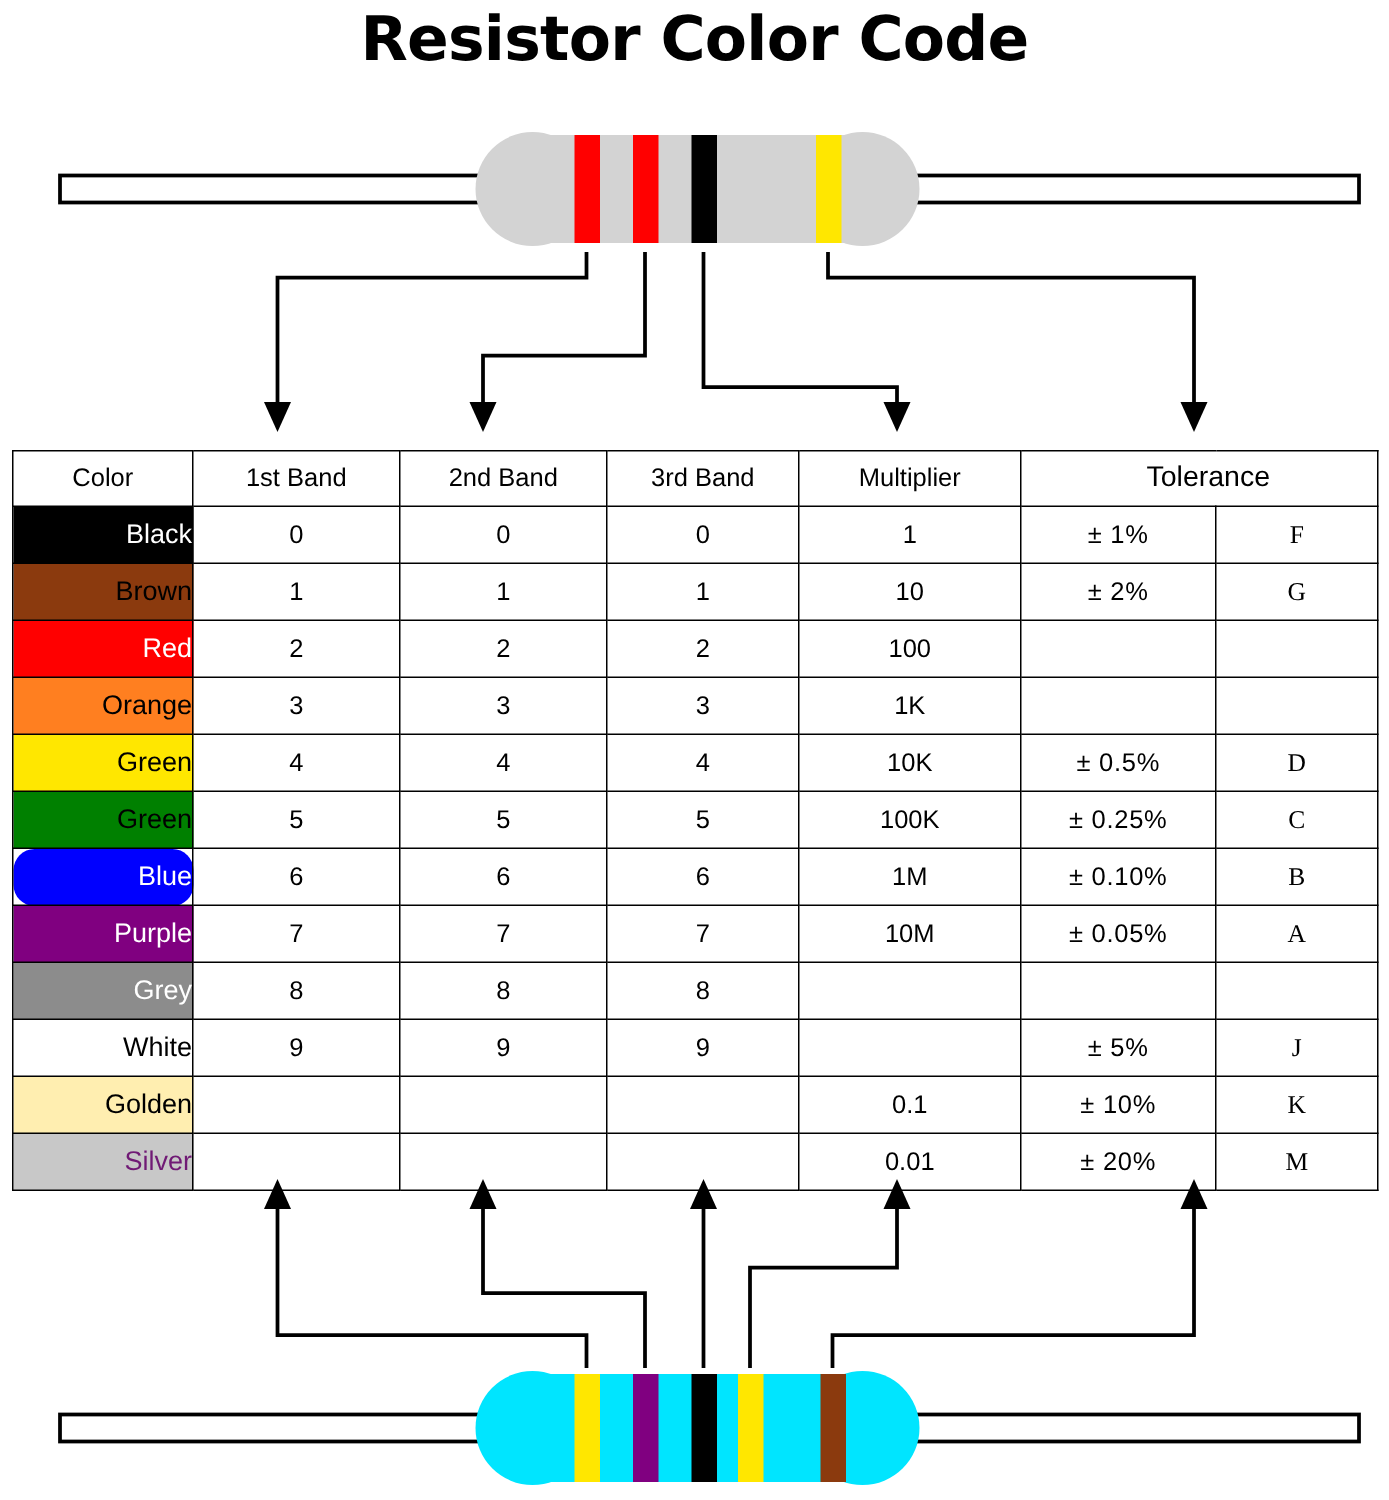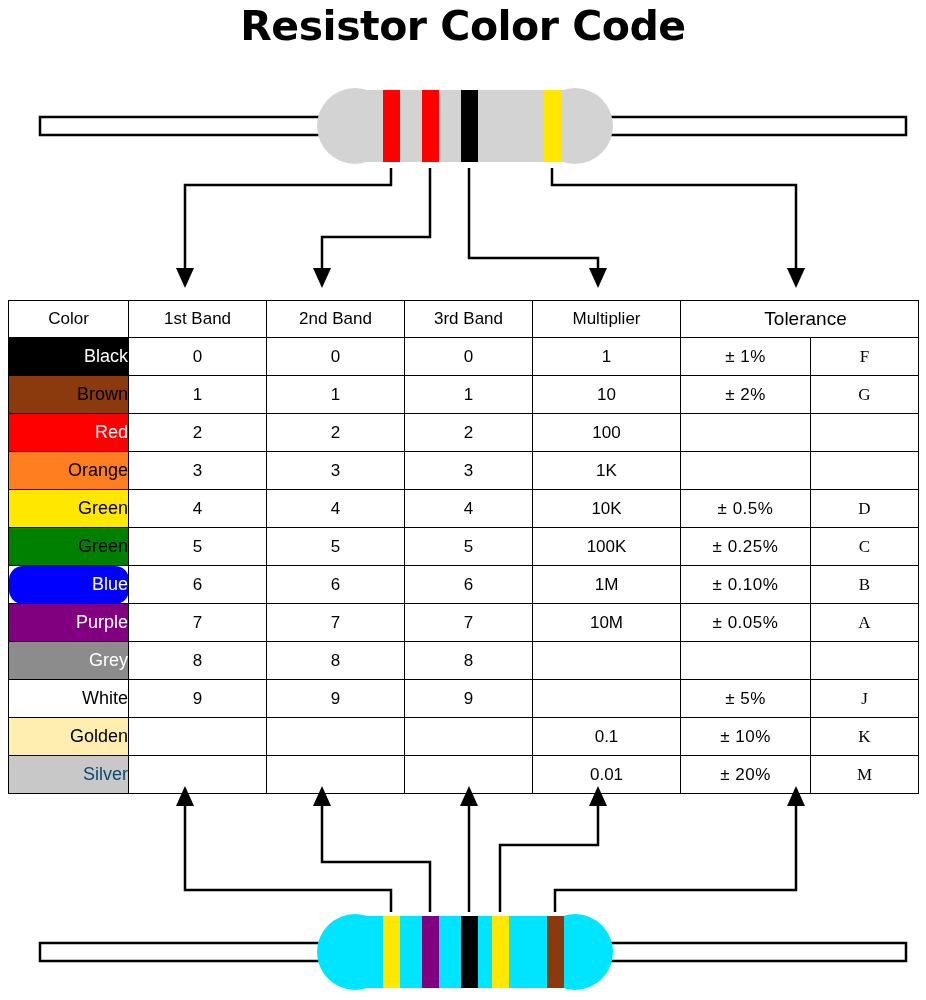--- a/index.html
+++ b/index.html
@@ -285,21 +285,21 @@
           <tr>
             <td class="colorcell" style="background: rgb(255, 238, 176); color: rgb(0, 0, 0);">Golden</td>
             <td></td>
             <td></td>
             <td></td>
             <td>0.1</td>
             <td class="tolval">± 10%</td>
             <td class="tolcode">K</td>
           </tr>
           <tr>
-            <td class="colorcell" style="background: rgb(200, 200, 200); color: #0c4a6e;">Silver</td>
+            <td class="colorcell" style="background: rgb(200, 200, 200); color: #701a75;">Silver</td>
             <td></td>
             <td></td>
             <td></td>
             <td>0.01</td>
             <td class="tolval">± 20%</td>
             <td class="tolcode">M</td>
           </tr>
         </tbody>
     </table>
   </div>

